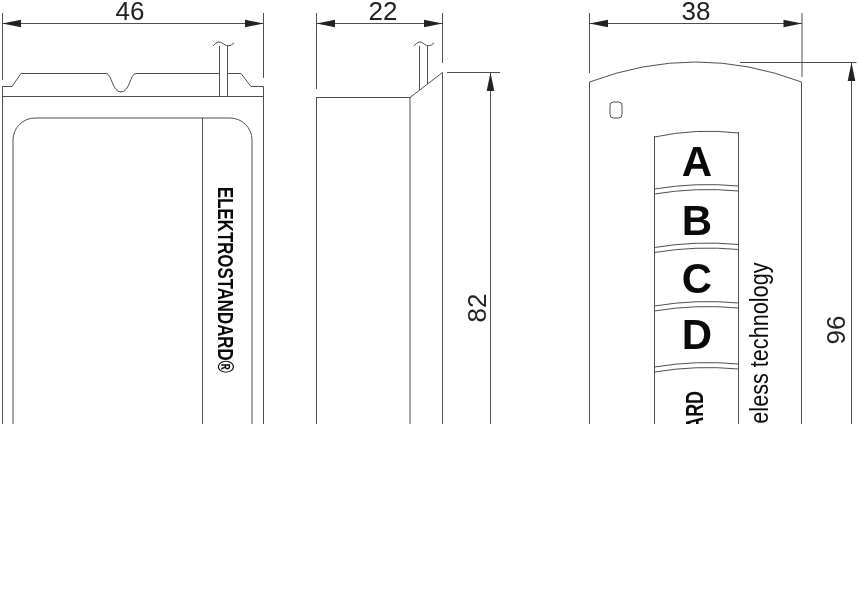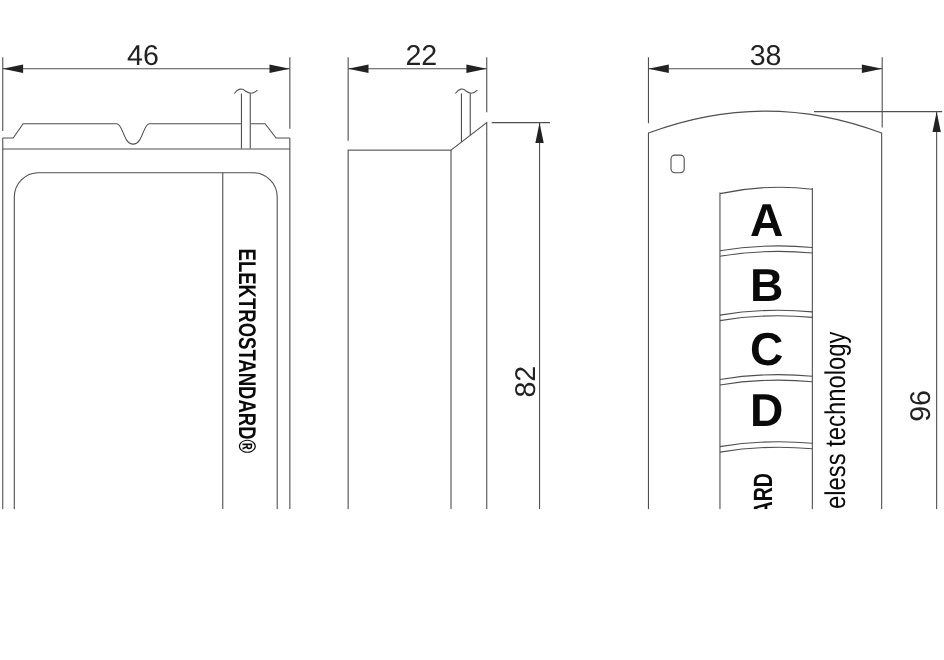--- a/index.html
+++ b/index.html
@@ -1,16 +1,16 @@
 <!DOCTYPE html>
 <html style="--c-line: #4f4f4f; --c-dim: #222222; --c-label: #0a0a0a; --c-background: #ffffff;"><head>
 <meta charset="utf-8">
 <style>
   html,body{margin:0;padding:0;background:var(--c-background,#fff);}
-  .stage{position:relative;width:858px;height:424px;background:var(--c-background,#fff);overflow:hidden;margin-top:39px;}
+  .stage{position:relative;width:858px;height:424px;background:var(--c-background,#fff);overflow:hidden;}
   svg text{font-family:"Liberation Sans", sans-serif;}
   .ln{fill:none;stroke:var(--c-line,#4f4f4f);stroke-width:1;stroke-linecap:butt;}
   .wh{fill:#fff;stroke:none;}
   .ar{fill:var(--c-dim,#222);stroke:none;}
   .dim{font-size:26px;fill:var(--c-dim,#222);}
   .brand{font-weight:bold;fill:var(--c-label,#0a0a0a);}
   .tag{fill:var(--c-label,#0a0a0a);}
   .btn{font-weight:bold;font-size:42px;fill:var(--c-label,#0a0a0a);}
 </style>
 </head>

